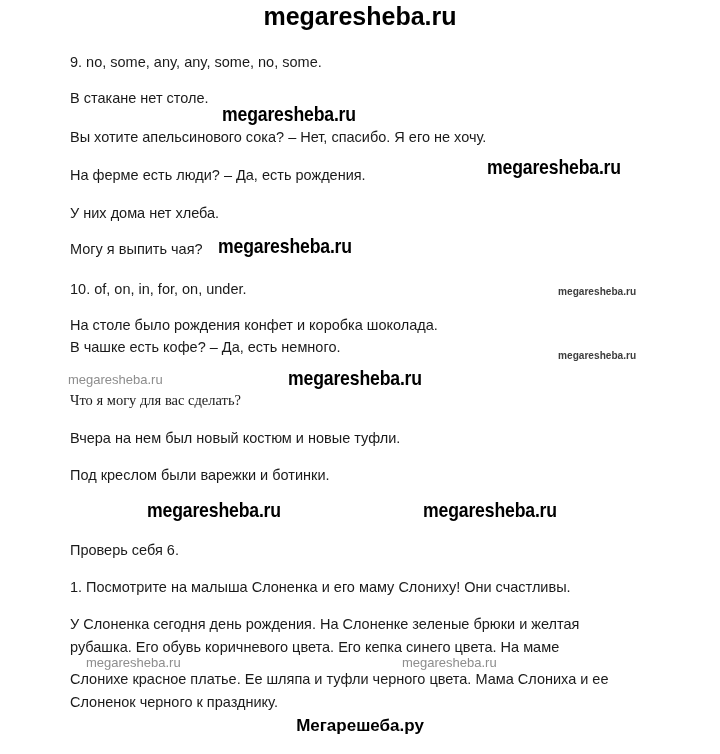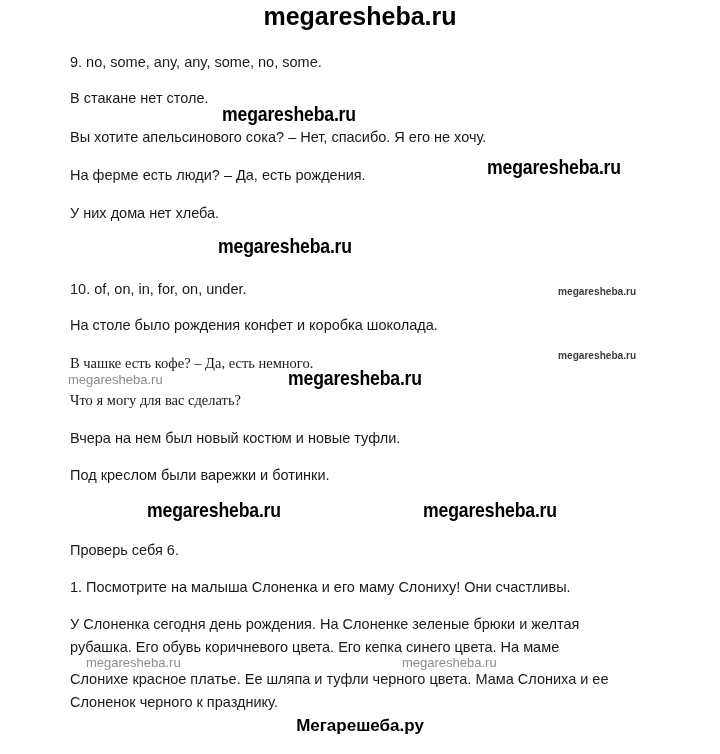--- a/index.html
+++ b/index.html
@@ -83,26 +83,27 @@
   <div class="line" style="left:70px; top:53px;">9. no, some, any, any, some, no, some.</div>
 
   <div class="line" style="left:70px; top:89px;">В стакане нет столе.</div>
 
   <div class="line" style="left:70px; top:128px;text-align:right;">Вы хотите апельсинового сока? – Нет, спасибо. Я его не хочу.</div>
 
   <div class="line" style="left:70px; top:166px;">На ферме есть люди? – Да, есть рождения.</div>
 
   <div class="line" style="left:70px; top:204px;">У них дома нет хлеба.</div>
 
+  <div class="line" style="left:70px; top:240px;">Могу я выпить чая?</div>
 
   <div class="line" style="left:70px; top:280px;">10. of, on, in, for, on, under.</div>
 
   <div class="line" style="left:70px; top:316px;">На столе было рождения конфет и коробка шоколада.</div>
 
-  <div class="line" style="left:70px; top:354px;font-family:Liberation Serif, serif;">В чашке есть кофе? – Да, есть немного.</div>
+  <div class="line" style="left:70px; top:338px;">В чашке есть кофе? – Да, есть немного.</div>
 
   <div class="line" style="left:70px; top:391px;font-family:Liberation Serif, serif;">Что я могу для вас сделать?</div>
 
   <div class="line" style="left:70px; top:429px;">Вчера на нем был новый костюм и новые туфли.</div>
 
   <div class="line" style="left:70px; top:466px;">Под креслом были варежки и ботинки.</div>
 
   <div class="line" style="left:70px; top:541px;">Проверь себя 6.</div>
 
   <div class="line" style="left:70px; top:578px;">1. Посмотрите на малыша Слоненка и его маму Слониху! Они счастливы.</div>

